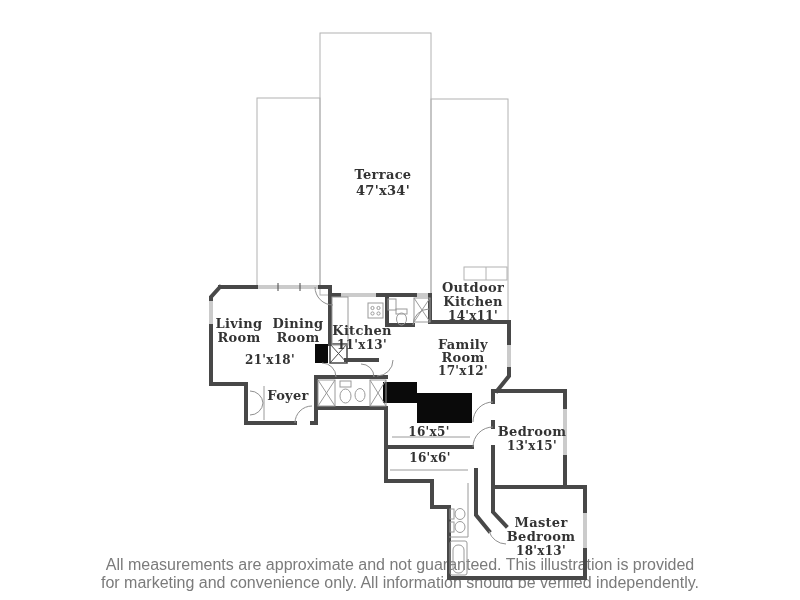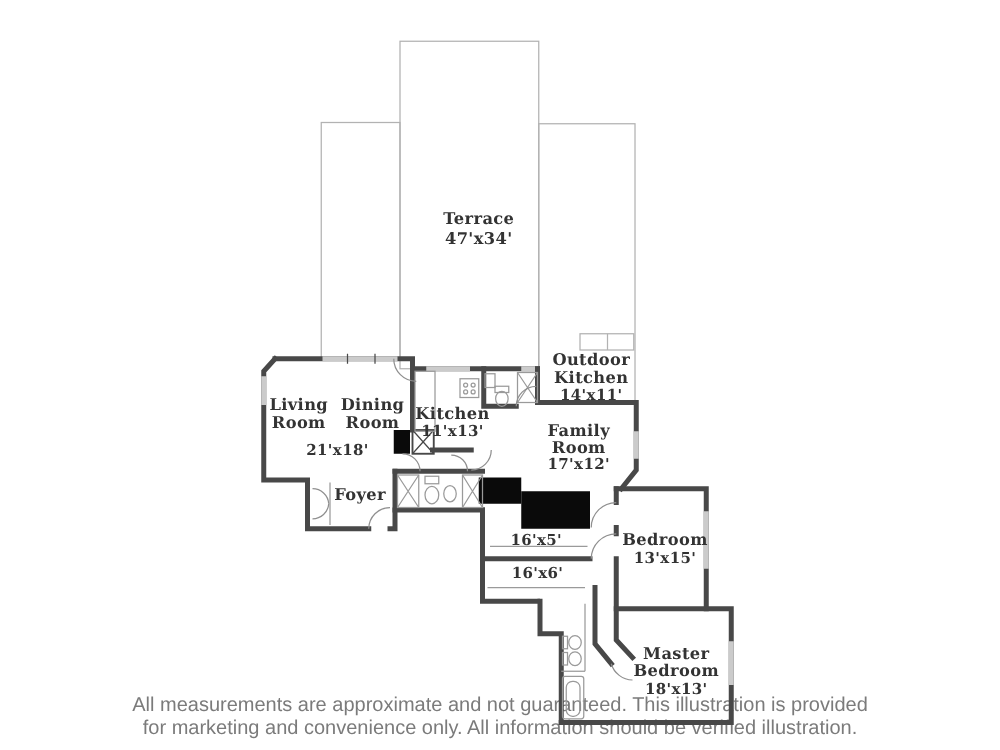--- a/index.html
+++ b/index.html
@@ -25,21 +25,21 @@
   .lbl-name{font-size:13px;}
   .lbl-dim{font-size:12px;}
 </style>
 </head>
 <body>
 
 <div class="stage">
 
   <div class="disclaimer">
     <span>All measurements are approximate and not guaranteed. This illustration is provided</span>
-    <span>for marketing and convenience only. All information should be verified illustration.</span>
+    <span>for marketing and convenience only. All information should be verified independently.</span>
   </div>
 
   <svg class="plan" width="800" height="600" viewBox="0 0 800 600">
 
     <g>
       <rect class="t-line" x="257" y="98" width="63" height="190"></rect>
       <rect class="t-line" x="320" y="33" width="111" height="262"></rect>
       <rect class="t-line" x="431" y="99" width="77" height="223"></rect>
       <rect class="t-line" x="464" y="267" width="43" height="13" fill="#ffffff"></rect>
       <line class="t-line" x1="486" y1="267" x2="486" y2="280"></line>

